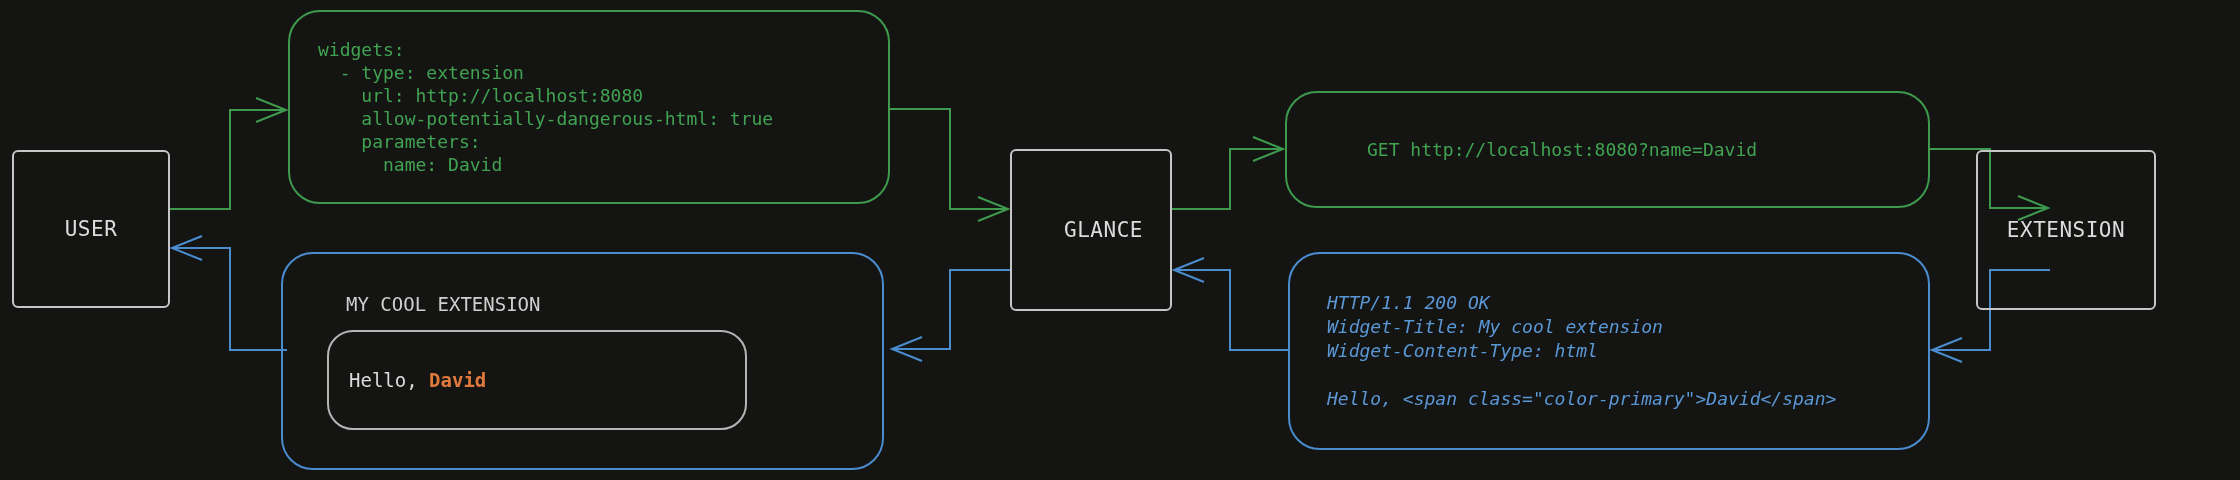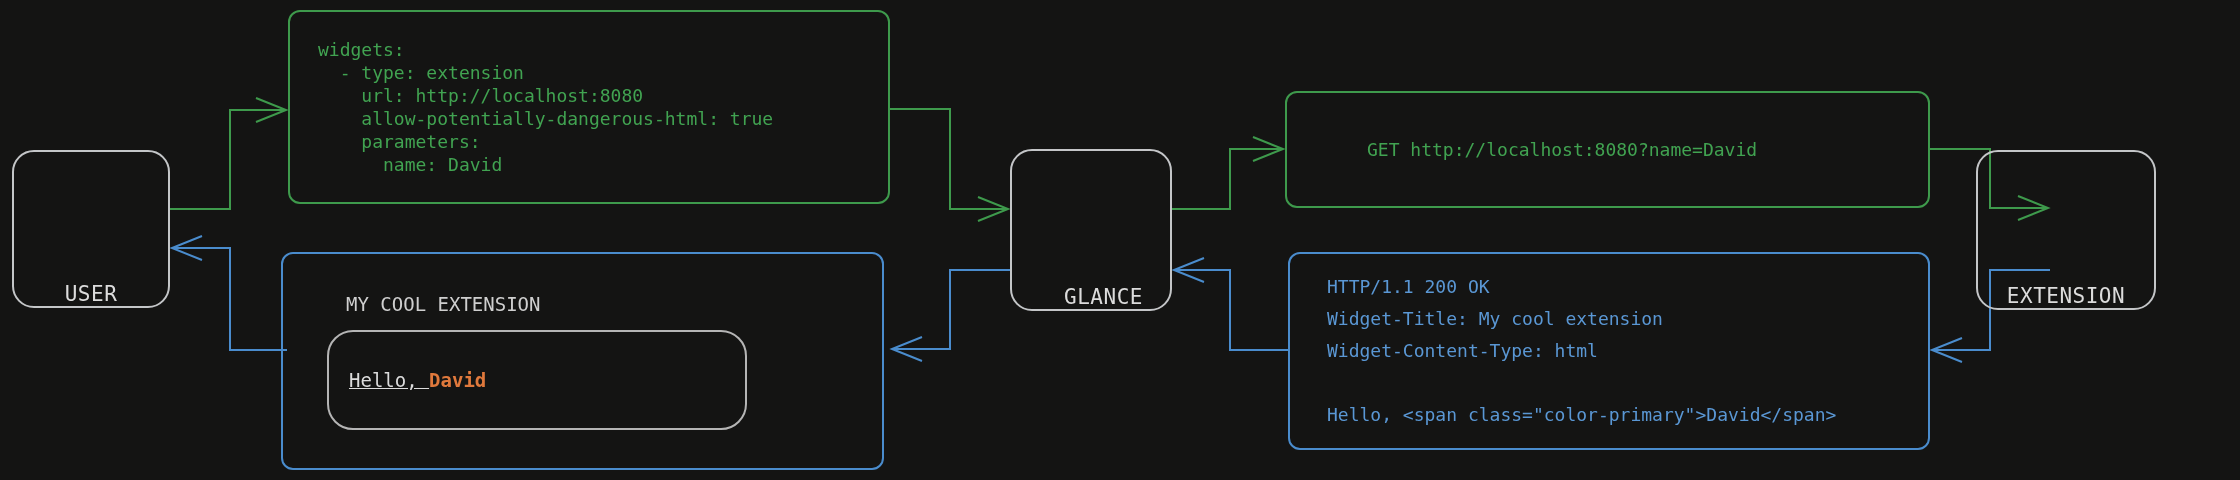--- a/index.html
+++ b/index.html
@@ -11,34 +11,34 @@
   }
   .stage { position: absolute; inset: 0; }
   svg.wires { position: absolute; left: 0; top: 0; width: 2240px; height: 480px; }
   svg.wires path { fill: none; stroke-width: 2; }
   svg.wires path.req { stroke: var(--c-request, #3e9a4c); }
   svg.wires path.res { stroke: var(--c-response, #4a8ccd); }
 
   .node {
     position: absolute;
     border: 2px solid var(--c-node-border, #c4c6c8);
-    border-radius: 22px;
-    display: flex; align-items: flex-end; justify-content: center;
+    border-radius: 6px;
+    display: flex; align-items: center; justify-content: center;
     color: var(--c-node-text, #dcdcdc);
     font-size: 21px;
     letter-spacing: 0.5px;
     background: transparent;
   }
   .node-user      { left: 12px;   top: 150px; width: 158px; height: 158px; }
   .node-glance    { left: 1010px; top: 149px; width: 162px; height: 162px; padding-left: 25px; }
   .node-extension { left: 1976px; top: 150px; width: 180px; height: 160px; }
 
   .codebox {
     position: absolute;
-    border-radius: 12px;
+    border-radius: 32px;
     border: 2px solid;
   }
   .codebox pre {
     font-family: "DejaVu Sans Mono", "Liberation Mono", monospace;
     font-size: 18px;
     line-height: 23px;
     white-space: pre;
   }
   .box-config {
     left: 288px; top: 10px; width: 602px; height: 194px;
@@ -52,39 +52,39 @@
     border-color: var(--c-request, #3e9a4c);
     display: flex; align-items: center;
   }
   .box-request pre { color: var(--c-request-text, #41a351); padding-left: 36px; margin-left: 44px; }
 
   .box-response {
     left: 1288px; top: 252px; width: 642px; height: 198px;
     border-color: var(--c-response, #4a8ccd);
     display: flex; align-items: center;
   }
-  .box-response pre { color: var(--c-response-text, #5a97d4); padding-left: 37px; line-height: 32px; }
+  .box-response pre { color: var(--c-response-text, #5a97d4); padding-left: 37px; line-height: 24px; font-style: italic; }
 
   .box-widget {
     left: 281px; top: 252px; width: 603px; height: 218px;
     border-color: var(--c-response, #4a8ccd);
   }
   .widget-title {
     position: absolute; left: 63px; top: 39px;
     color: var(--c-widget-title, #cfcfcf);
     font-size: 19px;
   }
   .hello-box {
     position: absolute; left: 44px; top: 76px; width: 420px; height: 100px;
     border: 2px solid var(--c-inner-border, #b5b5b5);
     border-radius: 26px;
     display: flex; align-items: center;
   }
   .hello-box .line { padding-left: 20px; font-size: 19px; }
-  .hello-prefix { color: var(--c-node-text, #dcdcdc); text-decoration: underline; }
+  .hello-prefix { color: var(--c-node-text, #dcdcdc); }
   .hello-name   { color: var(--c-accent, #e0793c); font-weight: bold; }
 </style>
 </head>
 <body>
 
 <div class="stage">
 
   <svg class="wires" viewBox="0 0 2240 480">
 
     <g>

